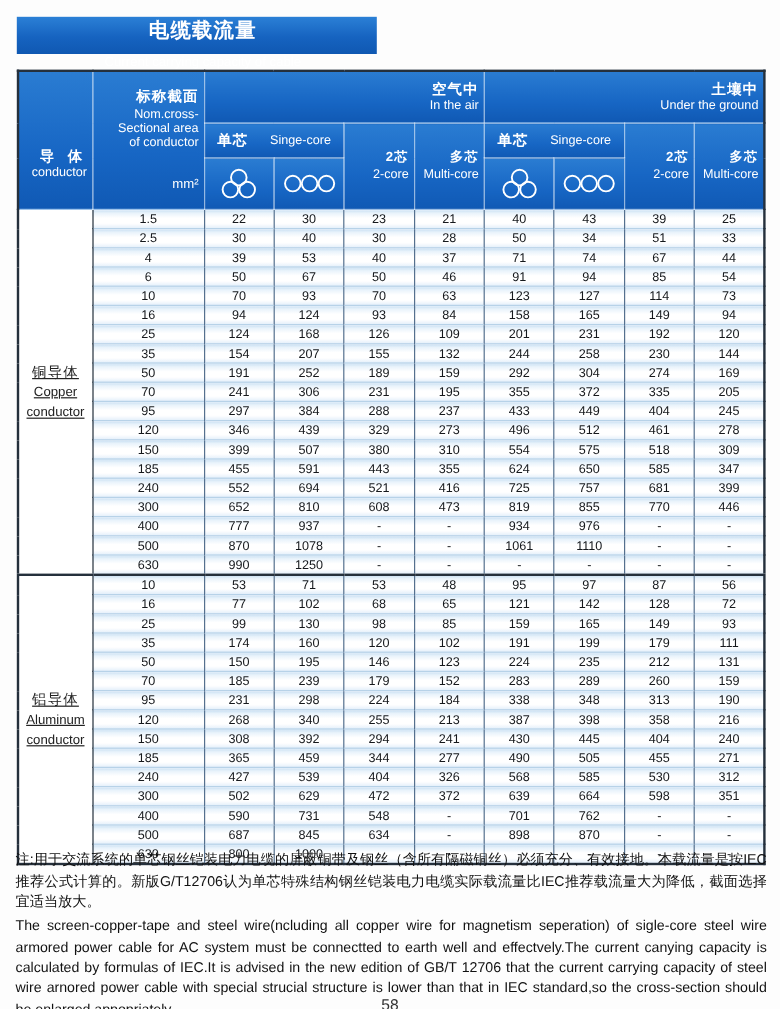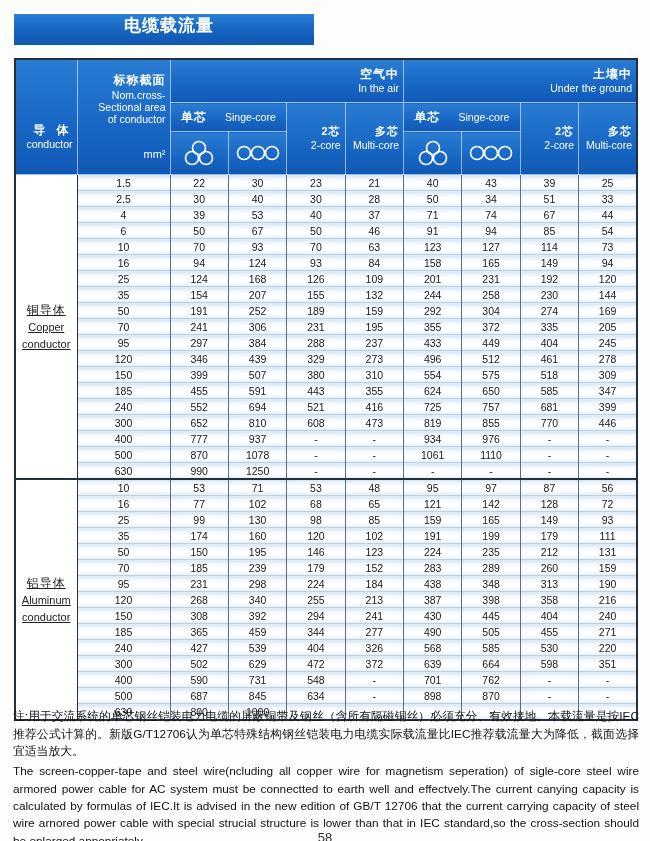--- a/index.html
+++ b/index.html
@@ -458,21 +458,21 @@
           <td class="val-cell">289</td>
           <td class="val-cell">260</td>
           <td class="val-cell">159</td>
         </tr>
         <tr>
           <td class="area-cell">95</td>
           <td class="val-cell">231</td>
           <td class="val-cell">298</td>
           <td class="val-cell">224</td>
           <td class="val-cell">184</td>
-          <td class="val-cell">438</td>
+          <td class="val-cell">338</td>
           <td class="val-cell">348</td>
           <td class="val-cell">313</td>
           <td class="val-cell">190</td>
         </tr>
         <tr>
           <td class="area-cell">120</td>
           <td class="val-cell">268</td>
           <td class="val-cell">340</td>
           <td class="val-cell">255</td>
           <td class="val-cell">213</td>
@@ -505,21 +505,21 @@
         </tr>
         <tr>
           <td class="area-cell">240</td>
           <td class="val-cell">427</td>
           <td class="val-cell">539</td>
           <td class="val-cell">404</td>
           <td class="val-cell">326</td>
           <td class="val-cell">568</td>
           <td class="val-cell">585</td>
           <td class="val-cell">530</td>
-          <td class="val-cell">220</td>
+          <td class="val-cell">312</td>
         </tr>
         <tr>
           <td class="area-cell">300</td>
           <td class="val-cell">502</td>
           <td class="val-cell">629</td>
           <td class="val-cell">472</td>
           <td class="val-cell">372</td>
           <td class="val-cell">639</td>
           <td class="val-cell">664</td>
           <td class="val-cell">598</td>

